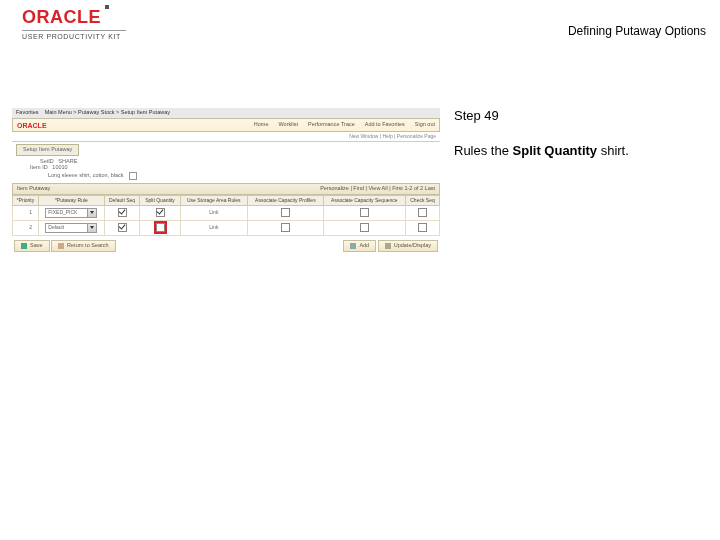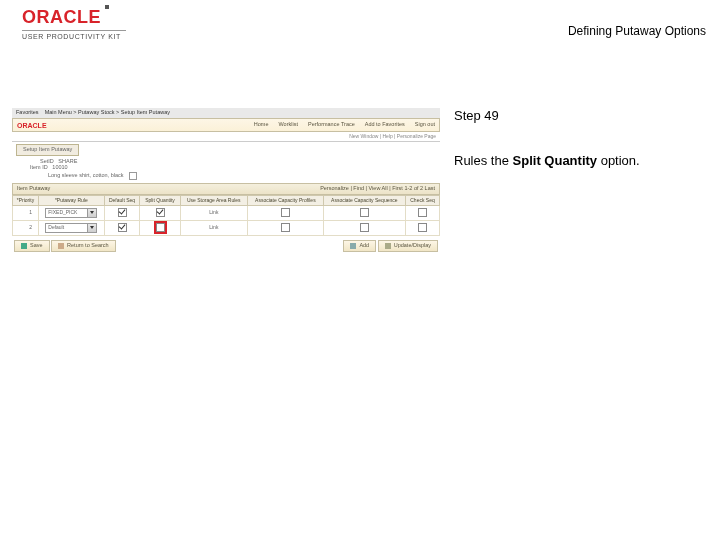--- a/index.html
+++ b/index.html
@@ -225,21 +225,21 @@
 
   
   .right-col {
     position: absolute;
     left: 454px;
     top: 0;
     width: 250px;
     font-size: 13px;
     color: #000;
   }
-  .step-title { margin-bottom: 30px; }
+  .step-title { margin-bottom: 20px; }
   .step-body b { font-weight: bold; }
 </style>
 </head>
 <body>
 
 <div class="header">
   <div class="logo-block">
     <span class="logo-brand">ORACLE</span>
     <div class="logo-rule"></div>
     <div class="logo-sub">USER PRODUCTIVITY KIT</div>
@@ -358,17 +358,17 @@
       <span class="btn">
         <span class="ico-notif"></span>
         <span>Update/Display</span>
       </span>
     </div>
   </div>
 
   <div class="right-col">
     <div class="step-title">Step 49</div>
     <div class="step-body">
-      <span>Rules the </span><b>Split Quantity</b><span> option.</span>
+      <span>Rules the </span><b>Split Quantity</b><span> shirt.</span>
     </div>
   </div>
 
 </div>
 
 </body></html>

